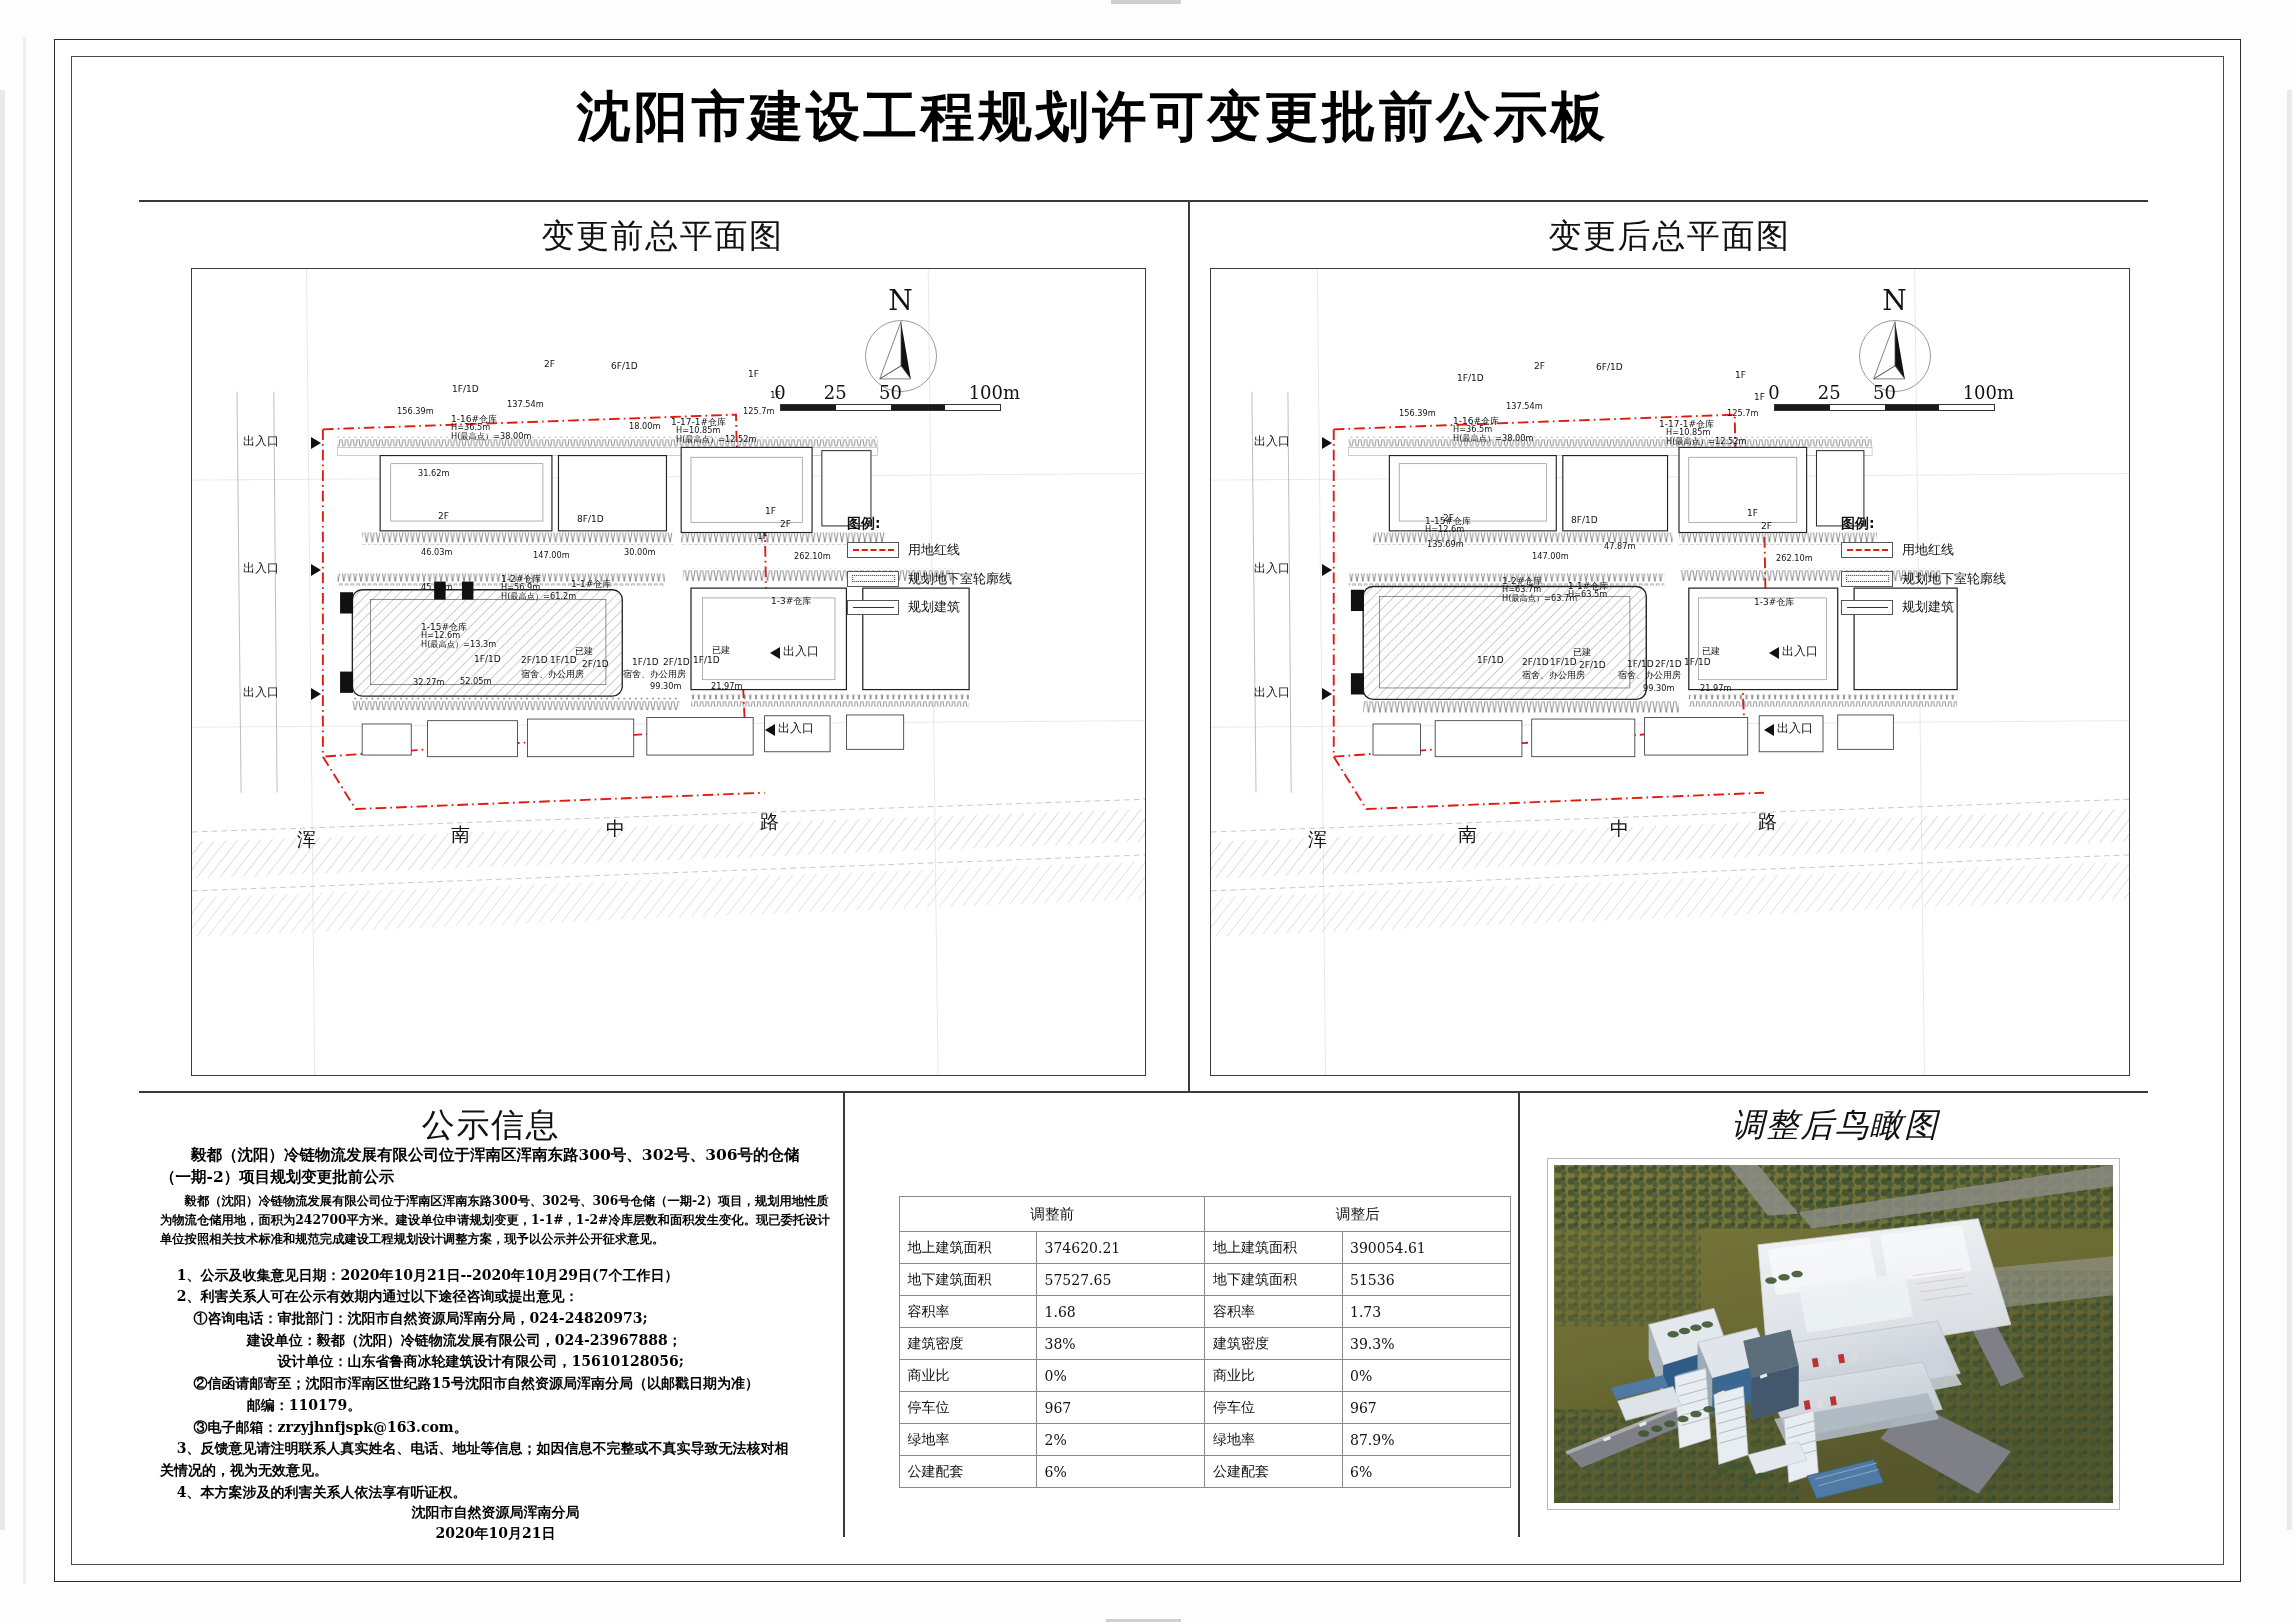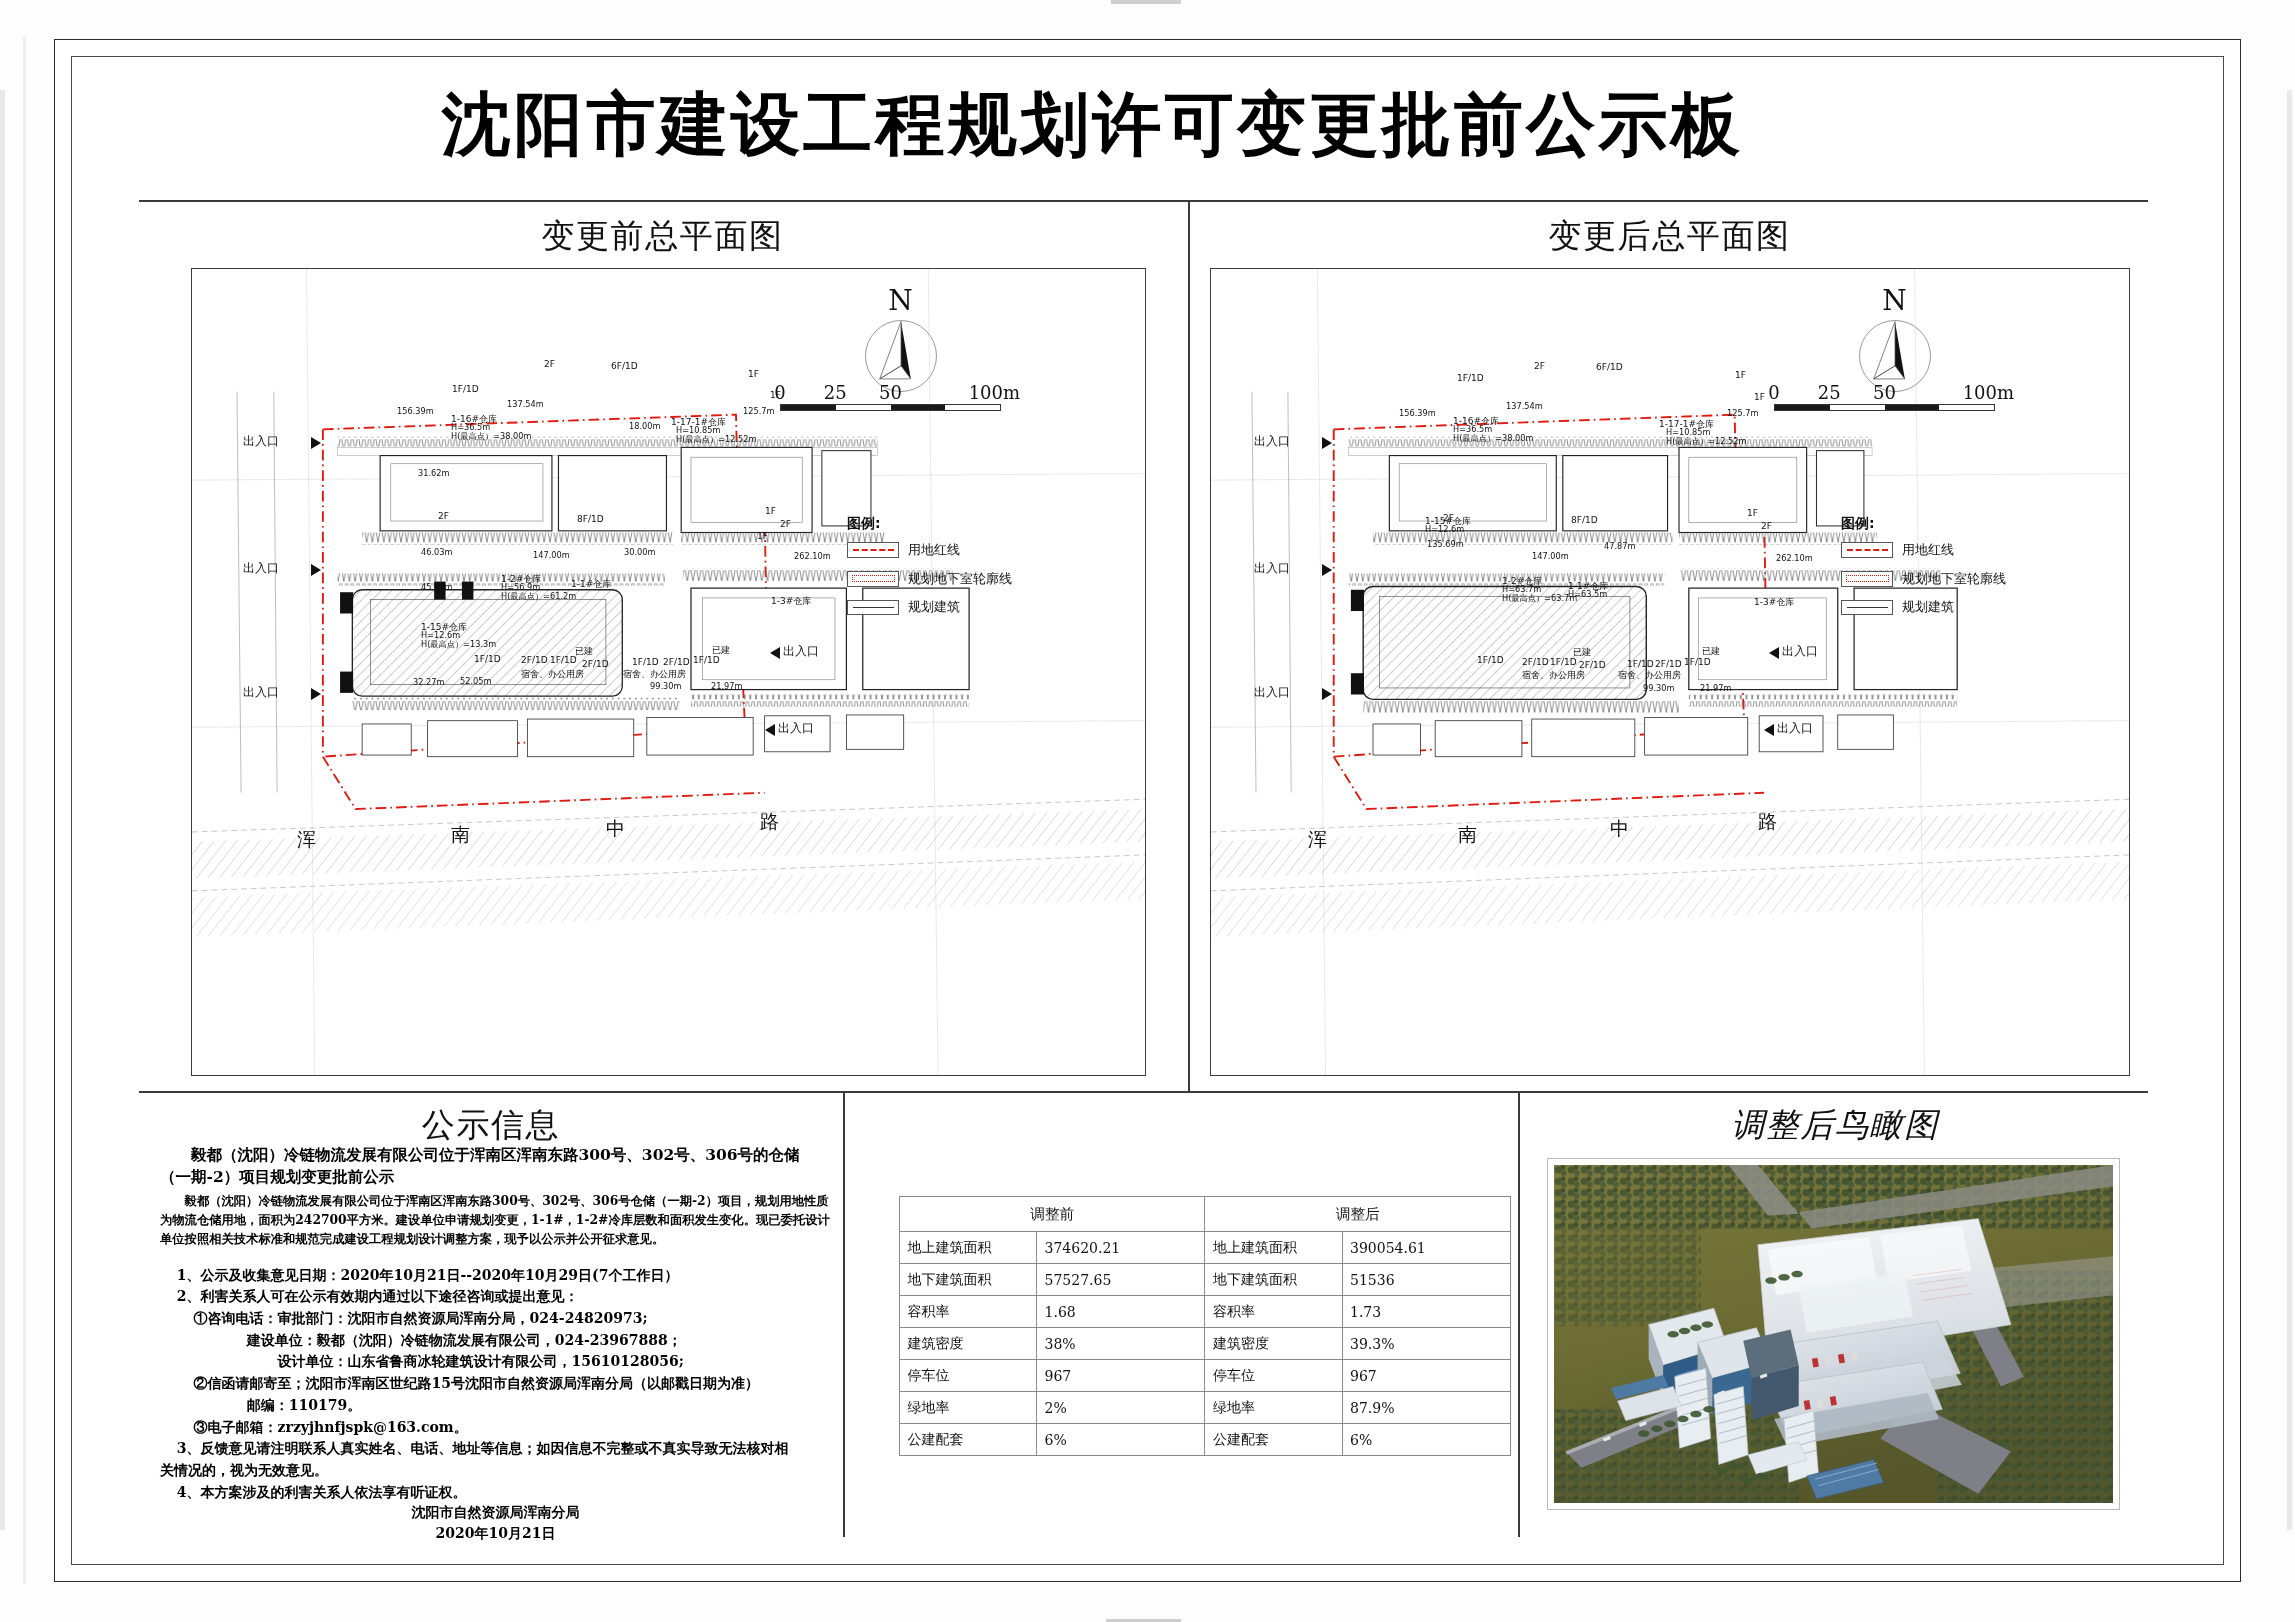--- a/index.html
+++ b/index.html
@@ -26,21 +26,21 @@
   }
   .sheet-inner{
     position:absolute;left:16.4px;top:16.4px;right:16.4px;bottom:16.4px;
     border:0.8px solid #4a4a4a;box-sizing:border-box;
   }
 
   .main-title{
     position:absolute;left:98px;top:88px;width:1989px;
     text-align:center;
     font-family:"DejaVu Serif","Liberation Serif",serif;
-    font-weight:700;font-size:69px;letter-spacing:3.3px;color:#000;
+    font-weight:700;font-size:54px;letter-spacing:3.3px;color:#000;
     line-height:1.05;white-space:nowrap;
   }
   .rule-under-title{
     position:absolute;left:139px;top:200px;width:2009px;height:1.6px;background:#3a3a3a;
   }
   .vrule-mid{
     position:absolute;left:1188px;top:200px;width:1.6px;height:892px;background:#3a3a3a;
   }
   .rule-mid-h{
     position:absolute;left:139px;top:1091px;width:2009px;height:1.6px;background:#3a3a3a;
@@ -609,20 +609,26 @@
           <td class="k">容积率</td>
           <td class="v">1.73</td>
         </tr>
         <tr>
           <td class="k">建筑密度</td>
           <td class="v">38%</td>
           <td class="k">建筑密度</td>
           <td class="v">39.3%</td>
         </tr>
         <tr>
+          <td class="k">商业比</td>
+          <td class="v">0%</td>
+          <td class="k">商业比</td>
+          <td class="v">0%</td>
+        </tr>
+        <tr>
           <td class="k">停车位</td>
           <td class="v">967</td>
           <td class="k">停车位</td>
           <td class="v">967</td>
         </tr>
         <tr>
           <td class="k">绿地率</td>
           <td class="v">2%</td>
           <td class="k">绿地率</td>
           <td class="v">87.9%</td>

